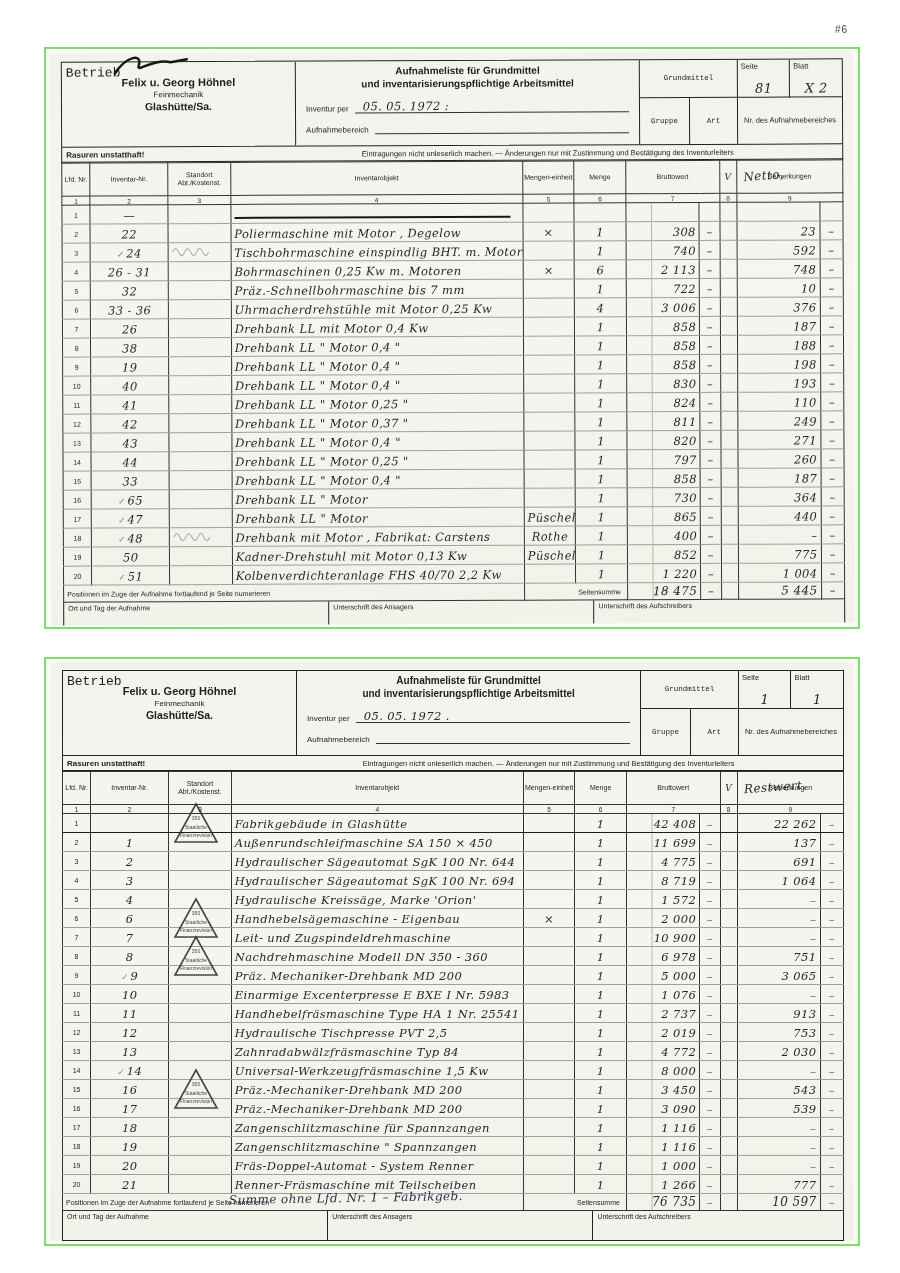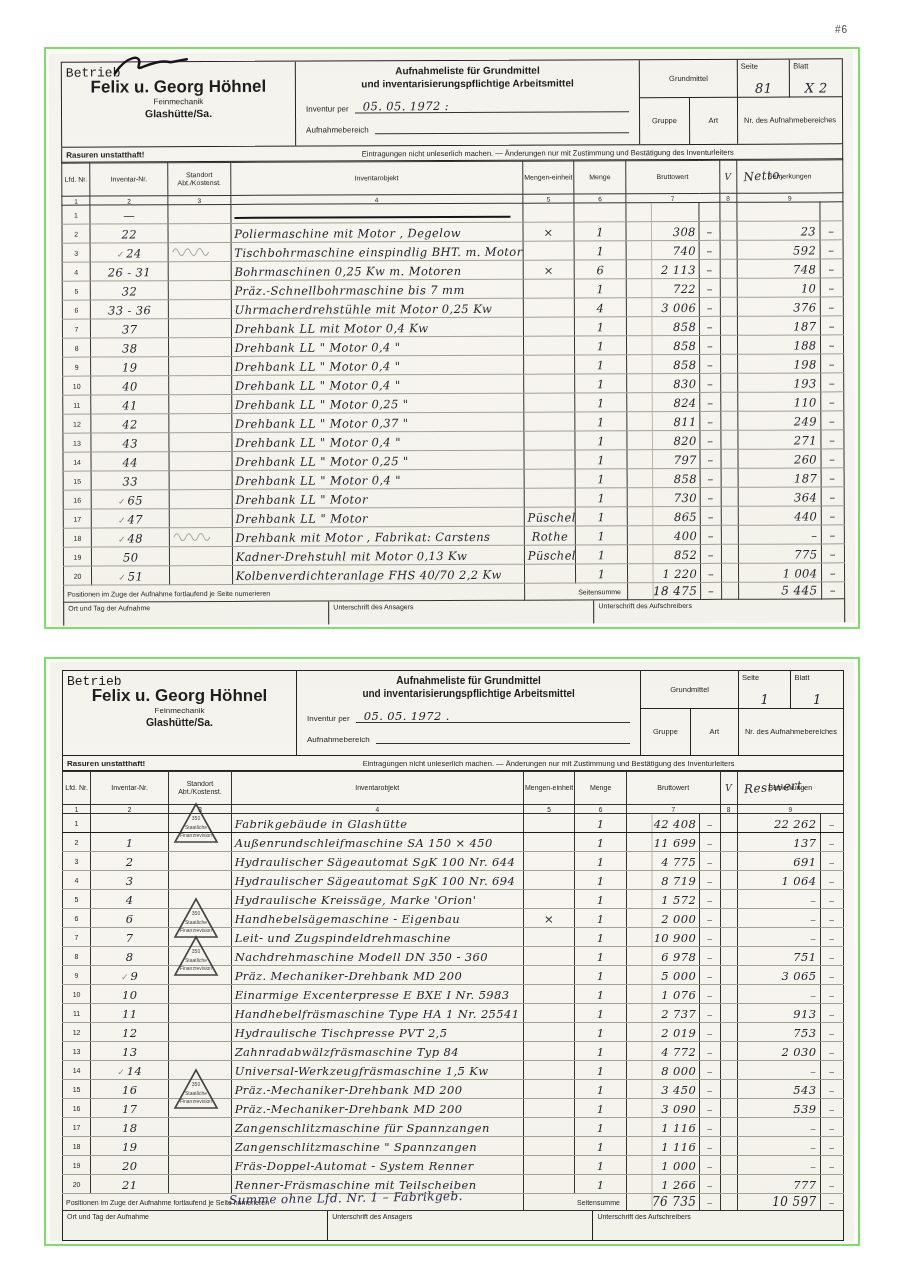--- a/index.html
+++ b/index.html
@@ -20,37 +20,37 @@
     padding:8px 10px 0 12px;overflow:hidden;
   }
   #doc1 .scan{transform:rotate(-0.25deg);}
   .pencil-mark{position:absolute;top:0px;left:60px;width:90px;height:26px;z-index:5;}
 
   
   .form-head{display:flex;border:1.5px solid #222;height:86px;box-sizing:border-box;}
   .betrieb-box{width:30%;border-right:1.2px solid #222;position:relative;box-sizing:border-box;}
   .betrieb-lbl{position:absolute;top:3px;left:4px;font-size:13px;font-family:Liberation Mono, monospace;}
   .company{text-align:center;margin-top:14px;line-height:1.25;}
-  .company .c1{font-size:17px;font-weight:bold;}
+  .company .c1{font-size:11px;font-weight:bold;}
   .company .c2{font-size:8px;}
   .company .c3{font-size:10.5px;font-weight:bold;}
   .head-mid{width:44%;box-sizing:border-box;padding:4px 10px 0 10px;}
   .title1,.title2{text-align:center;font-weight:bold;font-size:10px;line-height:1.25;}
   .inv-line{display:flex;align-items:flex-end;margin-top:8px;font-size:8px;}
   .inv-line .lbl{white-space:nowrap;}
   .fill-line{flex:1;border-bottom:1px solid #333;margin-left:6px;position:relative;height:14px;}
   .date-hw{position:absolute;left:8px;bottom:-1px;font-size:13px;letter-spacing:3px;}
   .ab-line{display:flex;align-items:flex-end;margin-top:6px;font-size:8px;}
   .head-grid{width:26%;border-left:1.2px solid #222;display:grid;
     grid-template-columns:24% 24% 26% 26%;grid-template-rows:45% 55%;box-sizing:border-box;}
   .g-cell{border-left:1px solid #222;border-bottom:1px solid #222;font-size:7.5px;
     box-sizing:border-box;position:relative;padding:2px 3px;}
   .g-cell.nb{border-bottom:none;}
   .g-cell.nl{border-left:none;}
-  .g-cell.center{display:flex;align-items:center;justify-content:center;}
+  .g-cell.center{display:flex;align-items:center;justify-content:center;font-family:Liberation Mono, monospace;}
   .g-lbl{position:absolute;top:2px;left:3px;font-size:7.5px;white-space:nowrap;}
   .g-hw{position:absolute;bottom:1px;left:0;right:0;text-align:center;}
   .g-wrap{display:flex;align-items:center;justify-content:center;text-align:center;height:100%;}
 
   
   .notice{display:flex;border:1.2px solid #222;border-top:none;height:15px;align-items:center;font-size:7.5px;box-sizing:border-box;}
   .notice .ras{width:24%;padding-left:4px;font-weight:bold;font-size:8px;}
   .notice .txt{flex:1;text-align:center;}
 
   
@@ -270,21 +270,21 @@
             <td class="c-me"><span class="hw"></span></td>
             <td class="c-mg"><span class="hw">4</span></td>
             <td class="c-bw"><span class="hw">3 006</span></td>
             <td class="c-bwd"><span class="hw">–</span></td>
             <td class="c-v"></td>
             <td class="c-bm"><span class="hw">376</span></td>
             <td class="c-bmd"><span class="hw">–</span></td>
           </tr>
           <tr>
             <td class="c-lfd">7</td>
-            <td class="c-inv"><span class="hw">37</span></td>
+            <td class="c-inv"><span class="hw">26</span></td>
             <td class="c-st"></td>
             <td class="c-obj"><span class="hw">Drehbank LL mit Motor 0,4 Kw</span></td>
             <td class="c-me"><span class="hw"></span></td>
             <td class="c-mg"><span class="hw">1</span></td>
             <td class="c-bw"><span class="hw">858</span></td>
             <td class="c-bwd"><span class="hw">–</span></td>
             <td class="c-v"></td>
             <td class="c-bm"><span class="hw">187</span></td>
             <td class="c-bmd"><span class="hw">–</span></td>
           </tr>

